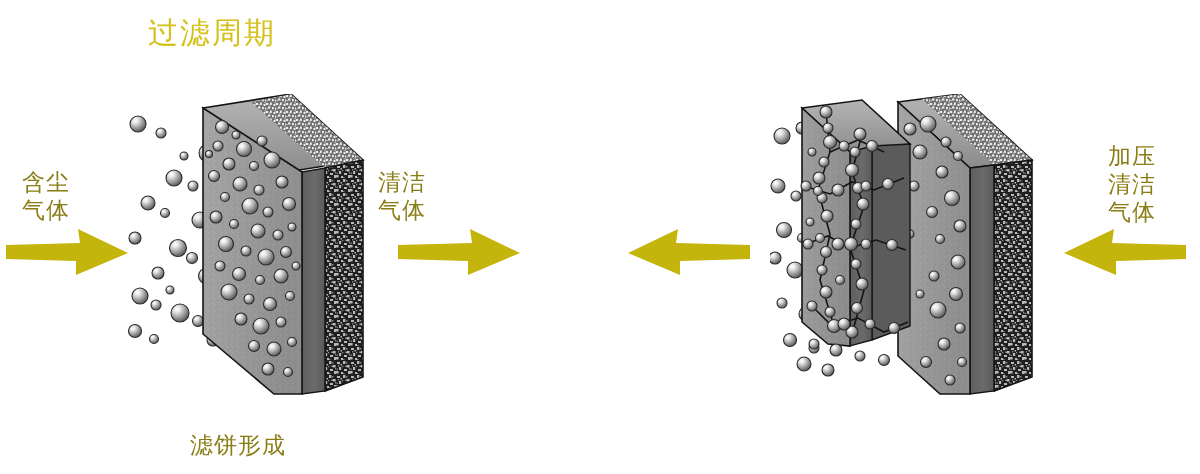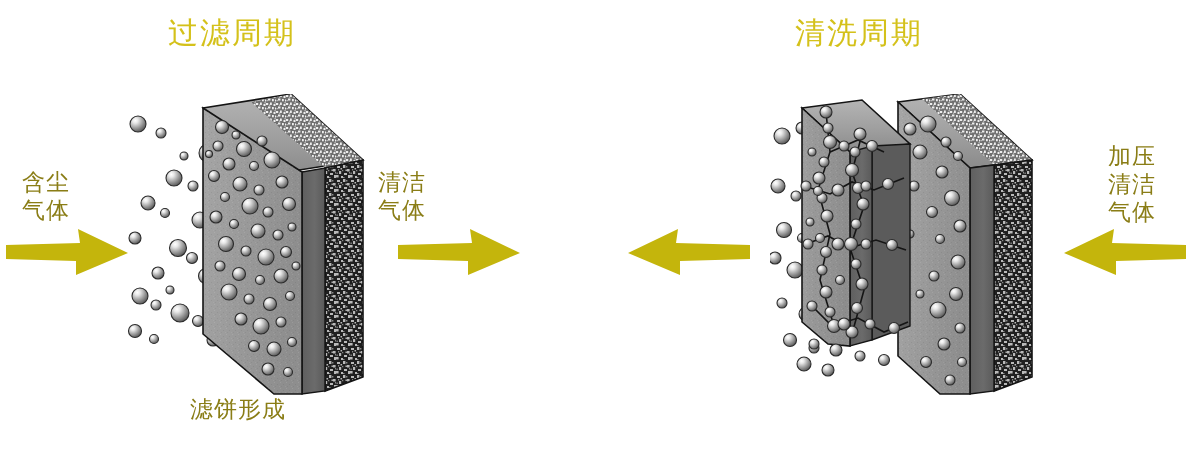--- a/index.html
+++ b/index.html
@@ -21,21 +21,20 @@
 
   
   .title {
     position: absolute;
     font-size: 30px;
     line-height: 34px;
     letter-spacing: 2px;
     color: #d4c11a;
     white-space: nowrap;
     font-weight: normal;
-    margin-left: 20px;
   }
   .label {
     position: absolute;
     font-size: 23px;
     line-height: 28px;
     color: #8a7d16;
     white-space: nowrap;
     letter-spacing: 1px;
   }
   .caption {
@@ -228,23 +227,22 @@
     <div>清洁</div>
     <div>气体</div>
   </div>
 
   <div class="arrow" style="left:398px; top:228px;">
     <svg width="122" height="48" viewBox="0 0 122 48">
       <path d="M0 17 L74 15 L72 1 L122 25 L70 47 L70 33 L0 31 Z" fill="#c4b50c"></path>
     </svg>
   </div>
 
-  <div class="caption" style="left:190px; top:396px;text-align:center;">滤饼形成</div>
-
-  <div class="title" style="left:775px; top:16px;">清洗周期</div>
+  <div class="caption" style="left:190px; top:432px;text-align:center;">滤饼形成</div>
+
 
 
   <div class="arrow" style="left:628px; top:228px;">
     <svg width="122" height="48" viewBox="0 0 122 48">
       <path d="M122 17 L48 15 L50 1 L0 25 L52 47 L52 33 L122 31 Z" fill="#c4b50c"></path>
     </svg>
   </div>
 
   <svg class="block" style="left:770px; top:108px;" width="80" height="280">
     <g stroke="#2b2b2b" stroke-width="1.1">

